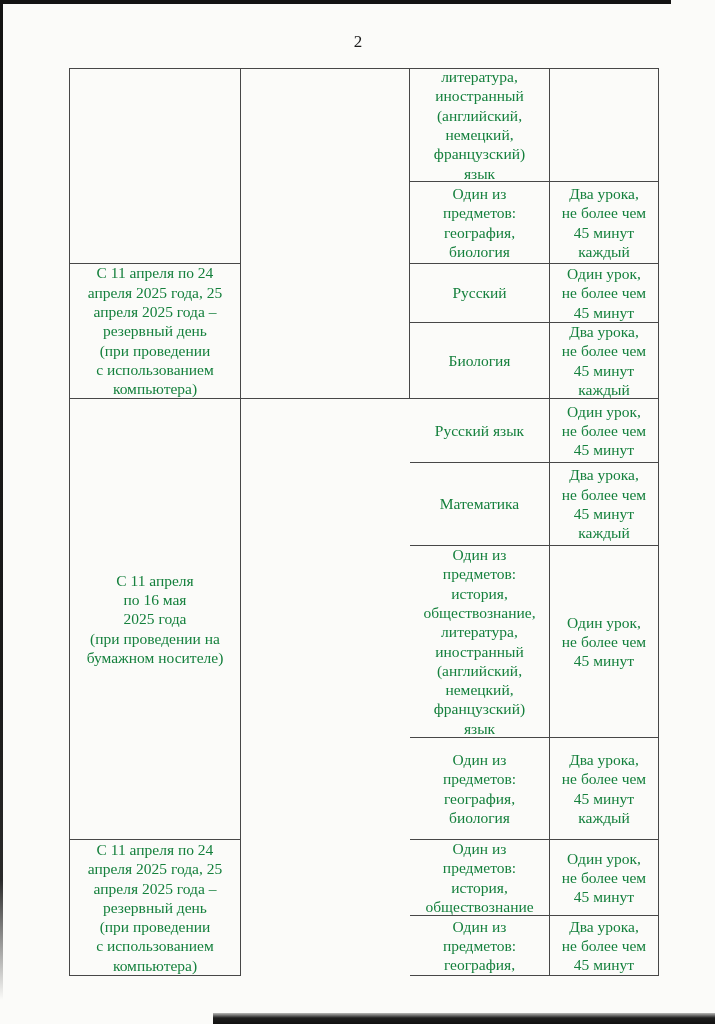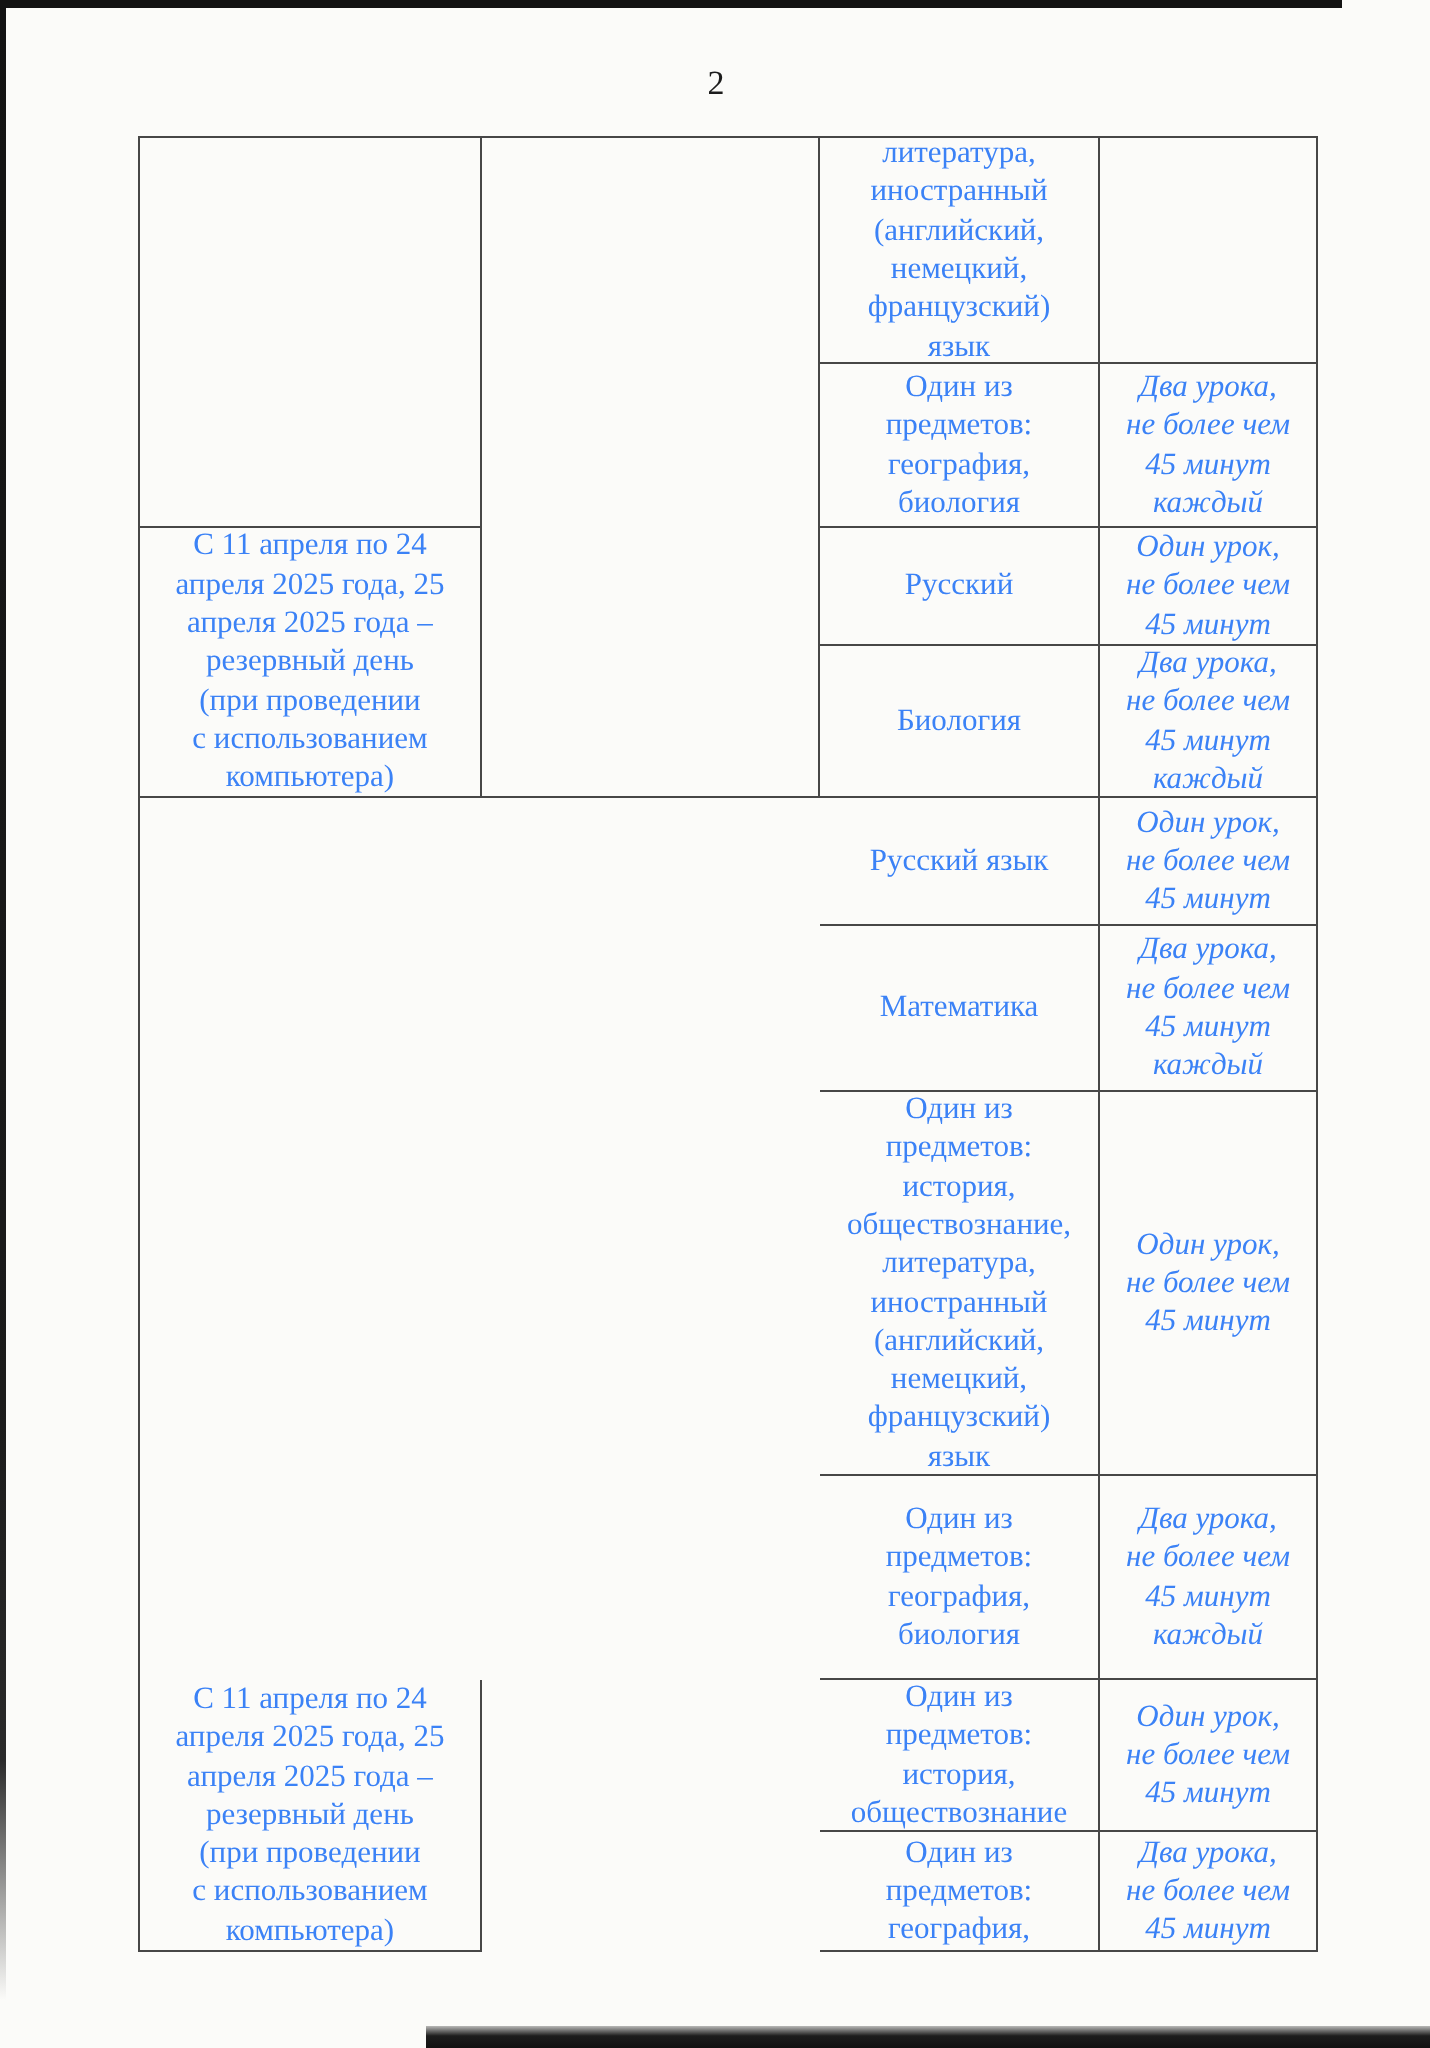--- a/index.html
+++ b/index.html
@@ -46,32 +46,32 @@
   }
   .cell {
     box-sizing: border-box;
     border-right: 1px solid #474747;
     border-bottom: 1px solid #474747;
     display: flex; align-items: center; justify-content: center;
     text-align: center;
     white-space: pre-line;
     font-size: 15.5px;
     line-height: 19.3px;
-    color: #3b82f6;
+    color: #15803d;
     padding: 1px 2px;
     overflow: hidden;
   }
   .c1a { grid-column: 1; grid-row: 1 / span 2; }
   .c1b { grid-column: 1; grid-row: 3 / span 2; }
   .c1c { grid-column: 1; grid-row: 5 / span 4; }
   .c1d { grid-column: 1; grid-row: 9 / span 2; }
   .c2a { grid-column: 2; grid-row: 1 / span 4; }
   .c2b { grid-column: 2; grid-row: 5 / span 6; padding-top: 62px; }
   .col3 { grid-column: 3; }
-  .col4 { grid-column: 4; font-style: italic; }
+  .col4 { grid-column: 4; }
   .r1 { grid-row: 1; } .r2 { grid-row: 2; } .r3 { grid-row: 3; } .r4 { grid-row: 4; }
   .r5 { grid-row: 5; } .r6 { grid-row: 6; } .r7 { grid-row: 7; } .r8 { grid-row: 8; }
   .r9 { grid-row: 9; } .r10 { grid-row: 10; }
 </style>
 </head>
 <body>
 
 <div class="page">
 
   <div class="top-bar"></div>
@@ -82,20 +82,25 @@
   <div class="grid">
 
     <div class="cell c1a"></div>
     <div class="cell c1b">С 11 апреля по 24
 апреля 2025 года, 25
 апреля 2025 года –
 резервный день
 (при проведении
 с использованием
 компьютера)</div>
+    <div class="cell c1c">С 11 апреля
+по 16 мая
+2025 года
+(при проведении на
+бумажном носителе)</div>
     <div class="cell c1d">С 11 апреля по 24
 апреля 2025 года, 25
 апреля 2025 года –
 резервный день
 (при проведении
 с использованием
 компьютера)</div>
 
     <div class="cell c2a"></div>
 

